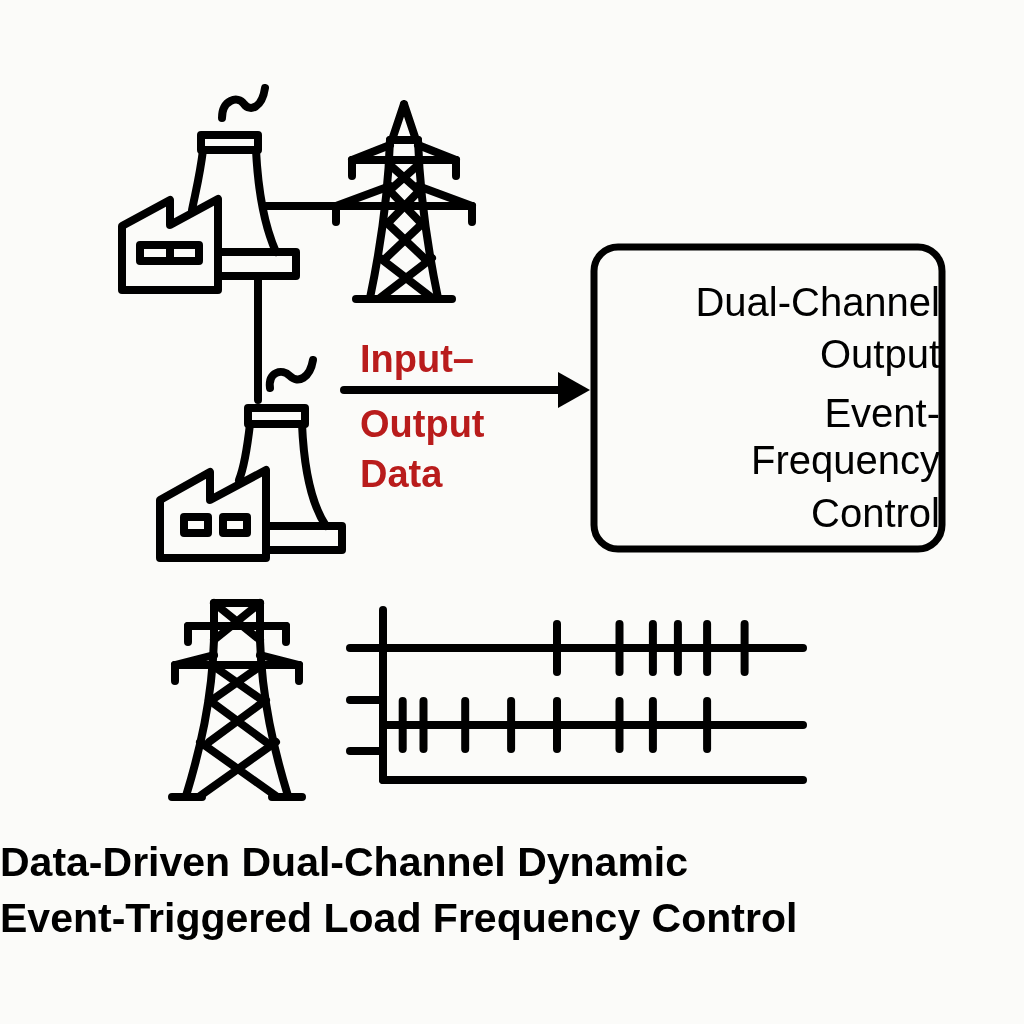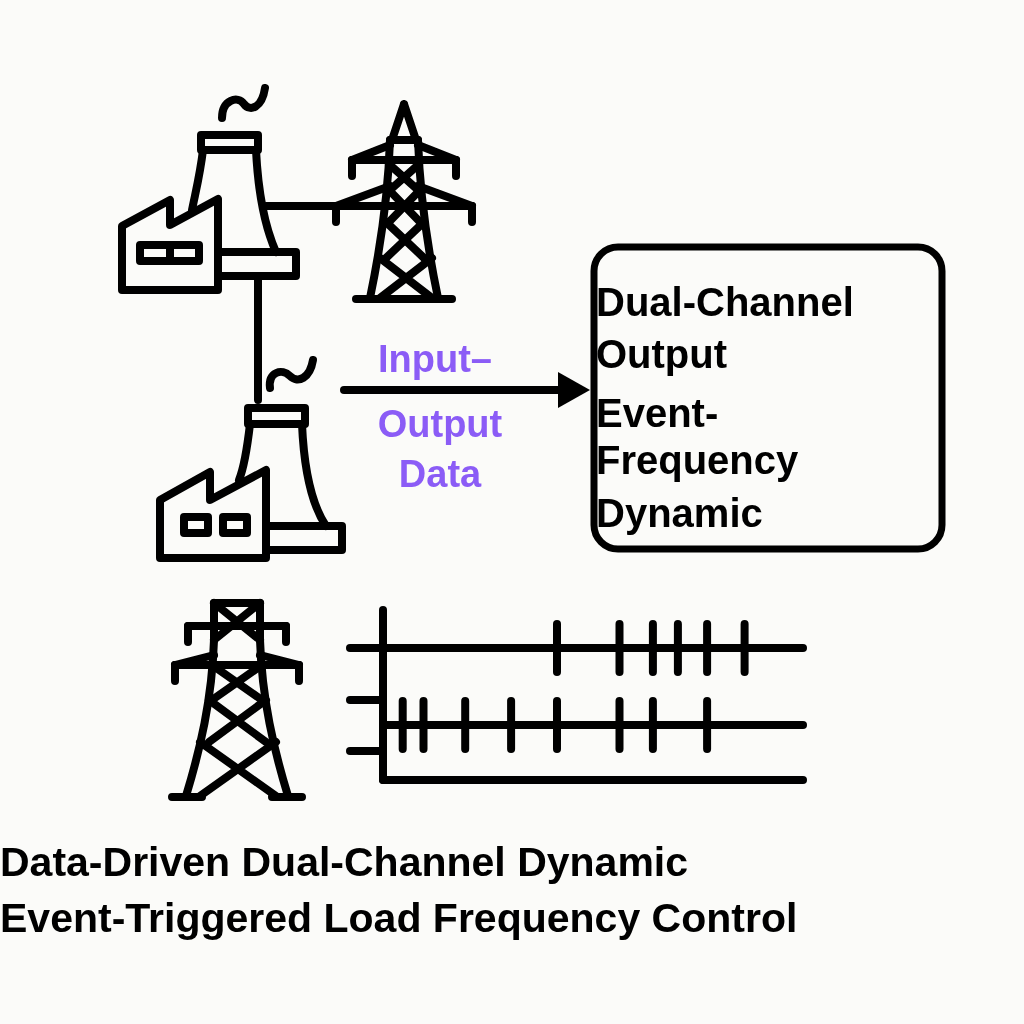--- a/index.html
+++ b/index.html
@@ -25,34 +25,33 @@
     .stroke {
       fill: none;
       stroke: #000;
       stroke-width: 8;
       stroke-linecap: round;
       stroke-linejoin: round;
     }
     .label {
       position: absolute;
       font-weight: bold;
-      text-align: center;
-      color: #8b5cf6;
+      color: #b91c1c;
       line-height: 1;
     }
     #io-line1 { left: 360px; top: 340px; width: 150px; font-size: 38px; }
     #io-line2 { left: 360px; top: 405px; width: 160px; font-size: 38px; }
     #io-line3 { left: 360px; top: 455px; width: 160px; font-size: 38px; }
     .box-text {
       position: absolute;
       left: 596px;
       width: 344px;
       font-size: 40px;
-      font-weight: bold;
-      text-align: left;
+      font-weight: normal;
+      text-align: right;
       line-height: 1;
     }
     .title-line {
       position: absolute;
       left: 0;
       width: 1010px;
       font-size: 41px;
       font-weight: bold;
       text-align: left;
       line-height: 1;
@@ -171,16 +170,16 @@
 </svg>
 
 <div class="label" id="io-line1">Input–</div>
 <div class="label" id="io-line2">Output</div>
 <div class="label" id="io-line3">Data</div>
 
 <div class="box-text" style="top:282px">Dual-Channel</div>
 <div class="box-text" style="top:334px">Output</div>
 <div class="box-text" style="top:393px">Event-</div>
 <div class="box-text" style="top:440px">Frequency</div>
-<div class="box-text" style="top:493px">Dynamic</div>
+<div class="box-text" style="top:493px">Control</div>
 
 <div class="title-line" style="top:842px">Data-Driven Dual-Channel Dynamic</div>
 <div class="title-line" style="top:898px">Event-Triggered Load Frequency Control</div>
 
 </body></html>

